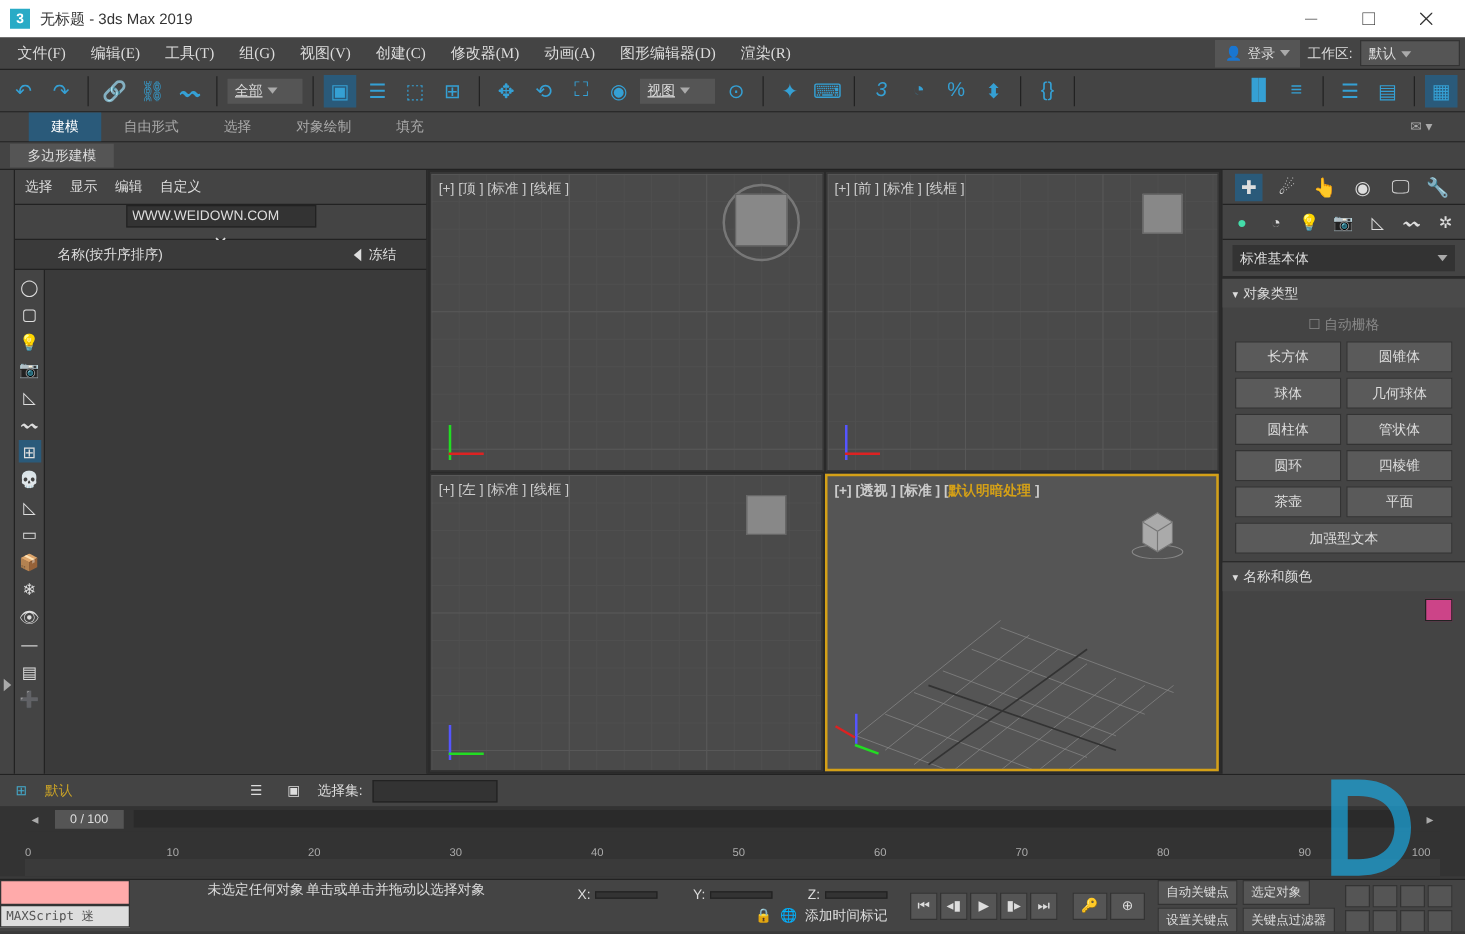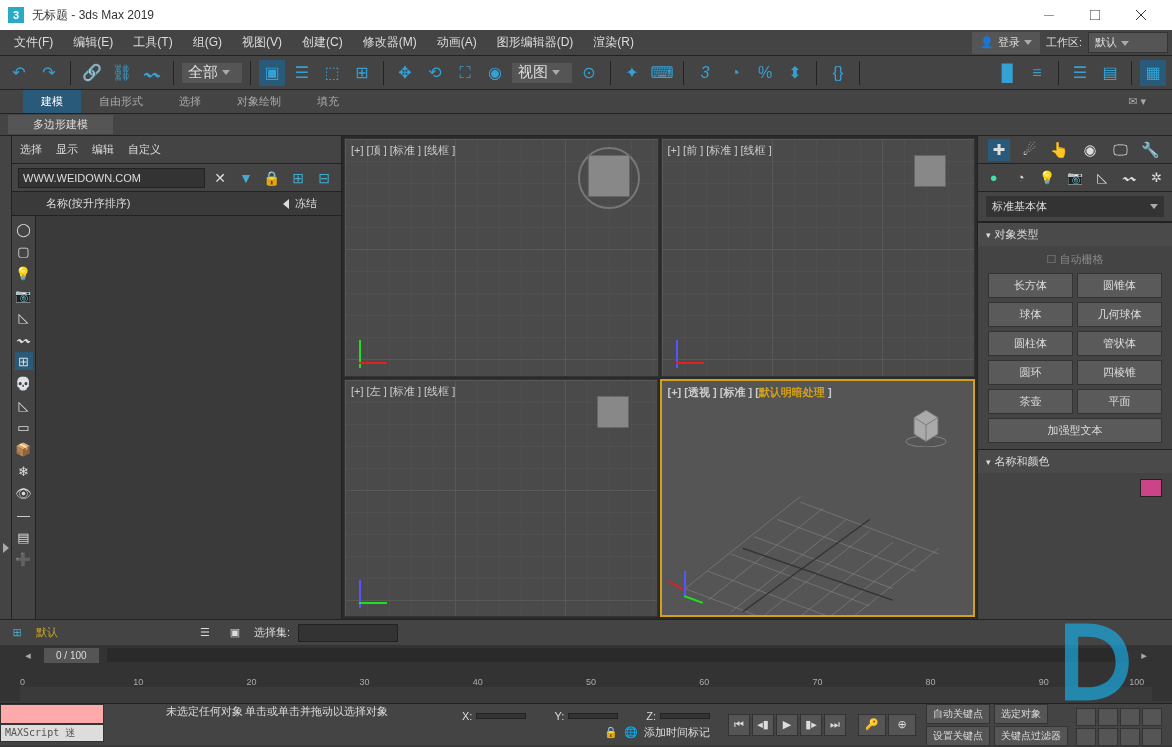--- a/index.html
+++ b/index.html
@@ -7,51 +7,51 @@
 
 
 .titlebar { height: 30px; background: #fff; display: flex; align-items: center; padding: 0 8px; font-size: 12px; color: #333; }
 .titlebar .logo { width: 16px; height: 16px; background: #29abc6; margin-right: 8px; display: flex; align-items: center; justify-content: center; color: #fff; font-size: 11px; font-weight: bold; }
 .titlebar .spacer { flex: 1; }
 .titlebar .winbtn { width: 46px; height: 30px; display: flex; align-items: center; justify-content: center; cursor: default; }
 .titlebar .winbtn svg { stroke: #333; }
 
 
 .menubar { height: 26px; background: #444; display: flex; align-items: center; padding: 0 4px; font-size: 12px; color: #ddd; border-bottom: 1px solid #222; }
-.menu-item { padding: 4px 10px; cursor: default; }
+.menu-item { padding: 4px 10px; cursor: default; font-family: Liberation Serif, serif; }
 .menubar .spacer { flex: 1; }
 .login { display: flex; align-items: center; padding: 0 8px; background: #555; height: 22px; font-size: 11px; }
 .login .ico { width: 14px; height: 14px; margin-right: 4px; }
 .workspace-label { padding: 0 6px; font-size: 11px; }
 .workspace-select { background: #555; padding: 2px 14px 2px 6px; font-size: 11px; min-width: 80px; border: 1px solid #333; position: relative; }
 .chev { border-left: 4px solid transparent; border-right: 4px solid transparent; border-top: 5px solid #aaa; margin-left: 4px; display: inline-block; }
 
 
 .toolbar { height: 34px; background: #444; display: flex; align-items: center; padding: 0 6px; gap: 4px; border-bottom: 1px solid #222; }
 .tb-btn { width: 26px; height: 26px; display: flex; align-items: center; justify-content: center; font-size: 16px; color: #35a0d4; cursor: default; }
 .tb-sep { width: 1px; height: 24px; background: #222; margin: 0 4px; }
-.tb-sel { background: #555; padding: 2px 6px; font-size: 15px; color: #ddd; min-width: 60px; height: 20px; display: flex; align-items: center; }
+.tb-sel { background: #555; padding: 2px 6px; font-size: 11px; color: #ddd; min-width: 60px; height: 20px; display: flex; align-items: center; text-decoration: underline; }
 .tb-btn.active { background: #2a5a7a; }
 
 
 .ribbon-tabs { height: 24px; background: #444; display: flex; align-items: center; padding: 0 8px; gap: 0; font-size: 11px; color: #aaa; border-bottom: 1px solid #222; }
 .rib-tab { padding: 4px 18px; cursor: default; }
 .rib-tab.active { background: #2a5a7a; color: #fff; margin-left: 15px; }
 .ribbon-sub { height: 22px; background: #444; display: flex; align-items: center; padding: 0 8px; font-size: 11px; color: #ddd; border-bottom: 1px solid #222; }
-.rib-btn { padding: 2px 25px; background: #555; }
+.rib-btn { padding: 2px 14px; background: #555; }
 
 
 .main { display: flex; height: 483px; background: #3a3a3a; }
 .slim-bar { width: 12px; background: #444; border-right: 1px solid #222; display: flex; flex-direction: column; justify-content: flex-end; padding-bottom: 60px; }
 .slim-bar .tri { width: 0; height: 0; border-top: 5px solid transparent; border-bottom: 5px solid transparent; border-left: 6px solid #aaa; margin: 6px auto; }
 
 
 .explorer { width: 330px; background: #444; display: flex; flex-direction: column; border-right: 1px solid #222; }
 .exp-toolbar { height: 28px; display: flex; align-items: center; padding: 0 8px; gap: 14px; font-size: 11px; color: #ddd; border-bottom: 1px solid #222; }
-.exp-search { height: 28px; display: flex; align-items: center; padding: 0 6px; gap: 4px; border-bottom: 1px solid #222; }
+.exp-search { height: 28px; display: flex; align-items: center; padding: 0 6px; gap: 4px; border-bottom: 1px solid #222; flex-direction: column; }
 .exp-search input { flex: 1; background: #333; border: 1px solid #222; color: #ddd; padding: 2px 4px; font-size: 11px; height: 20px; }
 .exp-search .sbtn { width: 22px; height: 22px; display: flex; align-items: center; justify-content: center; font-size: 14px; color: #ddd; }
 .exp-header { height: 24px; display: flex; align-items: center; padding: 0 24px 0 34px; font-size: 11px; color: #ddd; background: #3a3a3a; border-bottom: 1px solid #222; }
 .exp-header .col1 { flex: 1; }
 .exp-header .tri2 { width: 0; height: 0; border-top: 5px solid transparent; border-bottom: 5px solid transparent; border-right: 6px solid #ddd; margin-right: 6px; }
 .exp-body { flex: 1; display: flex; background: #3a3a3a; }
 .exp-side { width: 24px; background: #444; border-right: 1px solid #222; display: flex; flex-direction: column; padding-top: 4px; gap: 4px; }
 .exp-side .icon { width: 18px; height: 18px; margin: 0 auto; display: flex; align-items: center; justify-content: center; font-size: 13px; color: #ddd; }
 .exp-list { flex: 1; }
 

